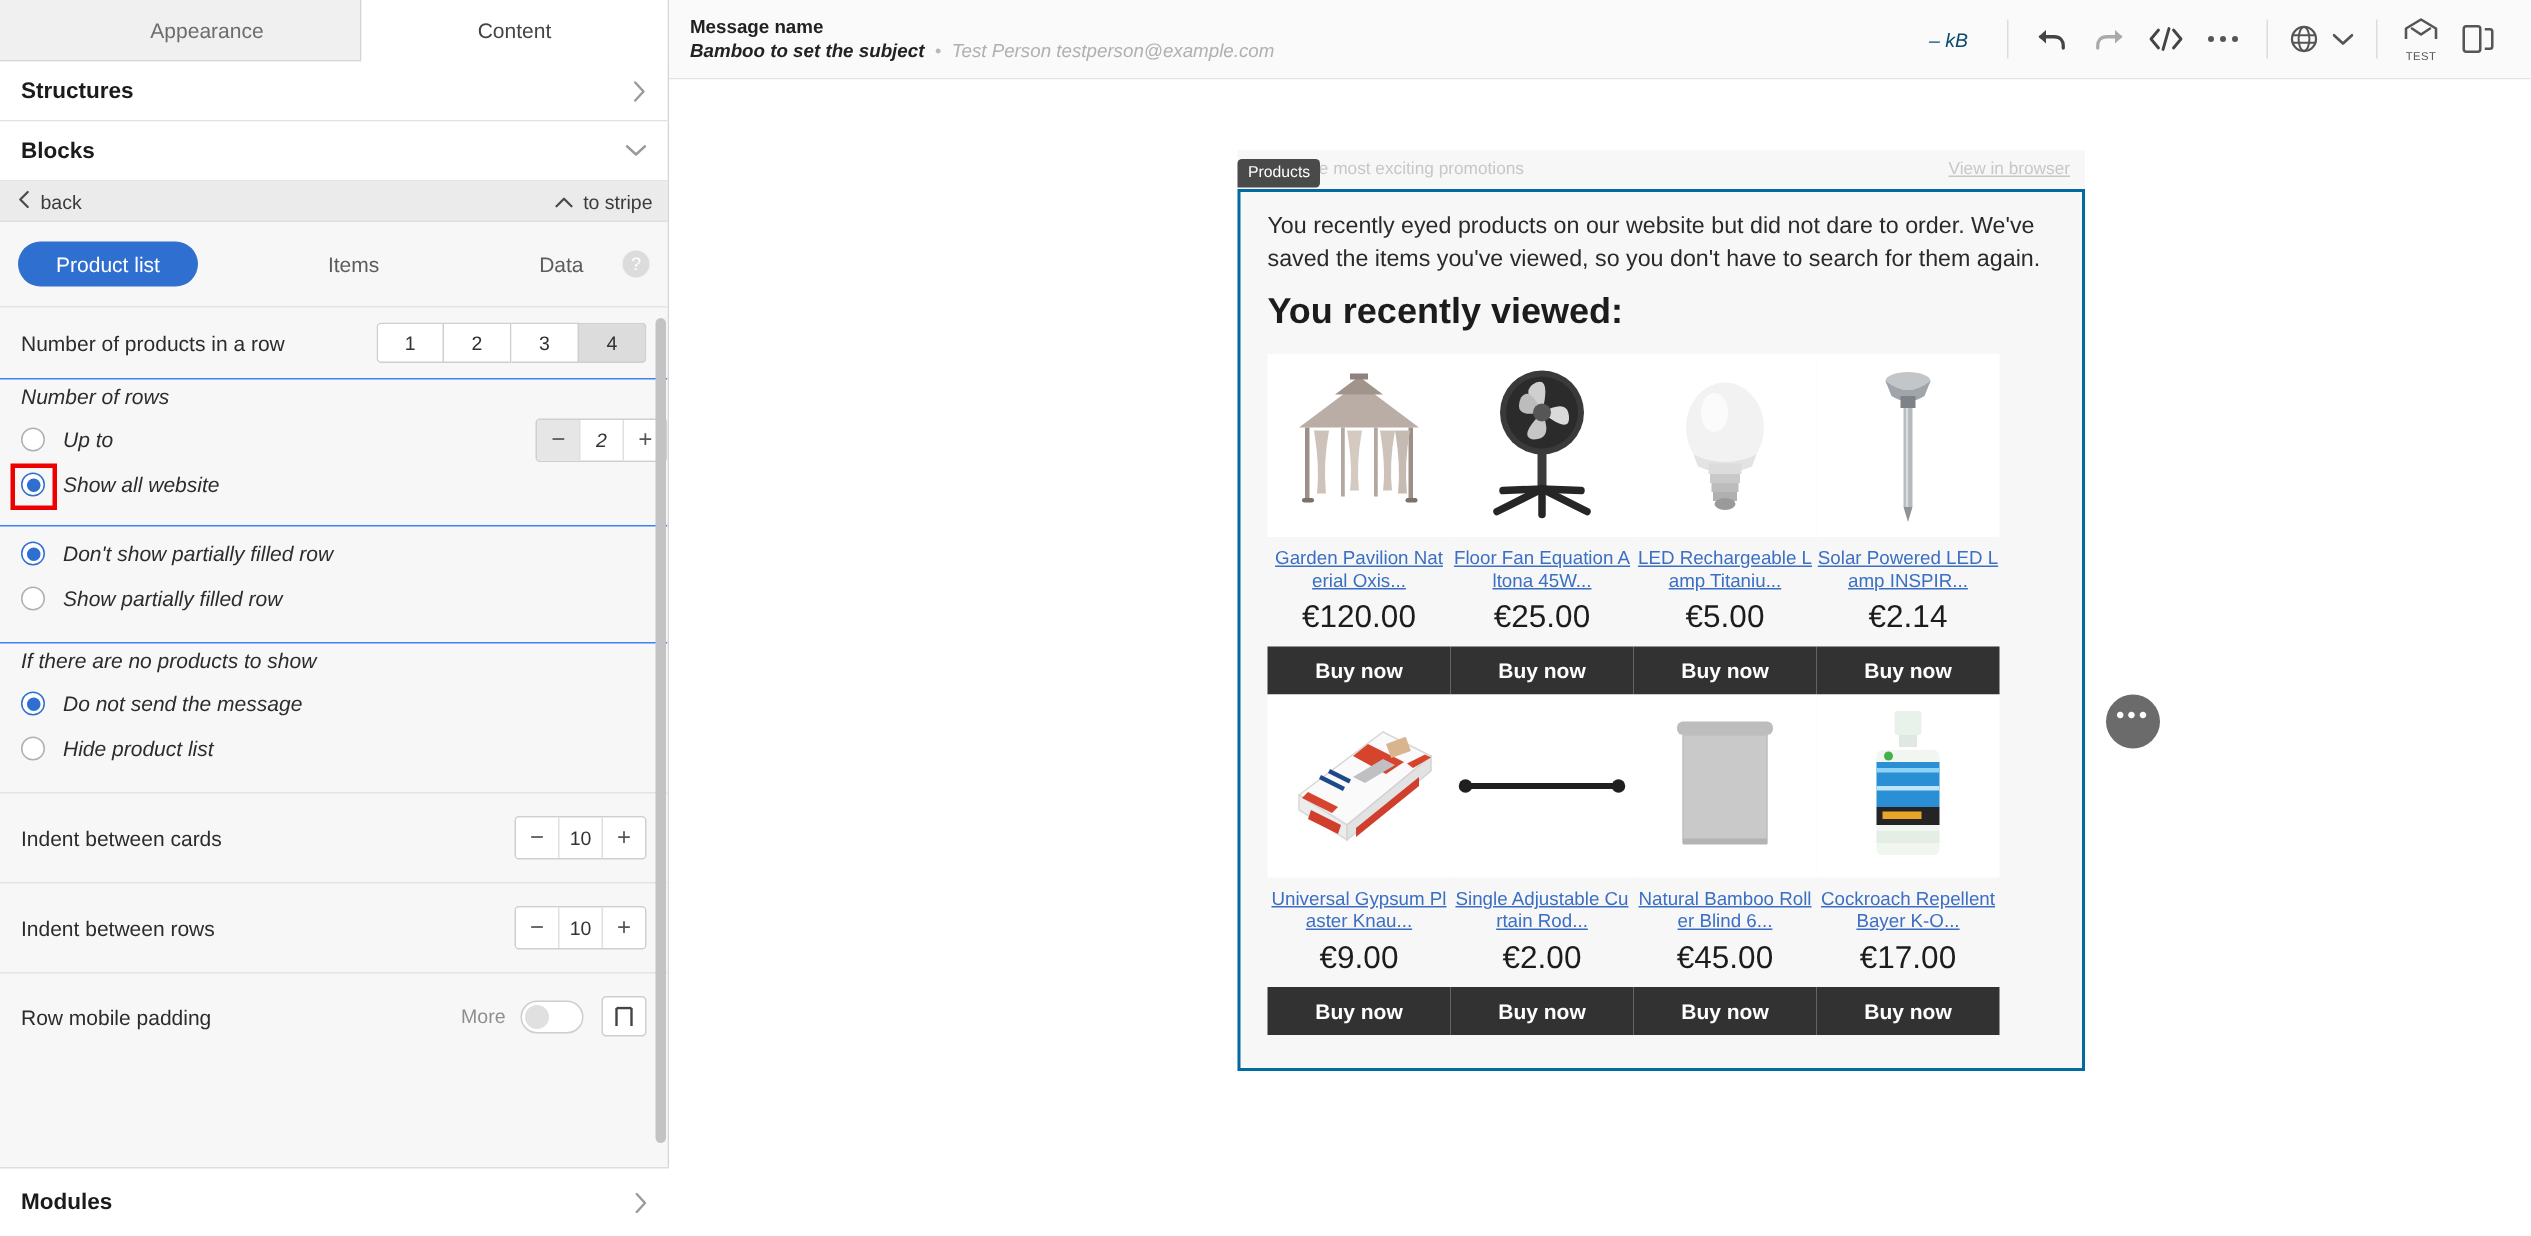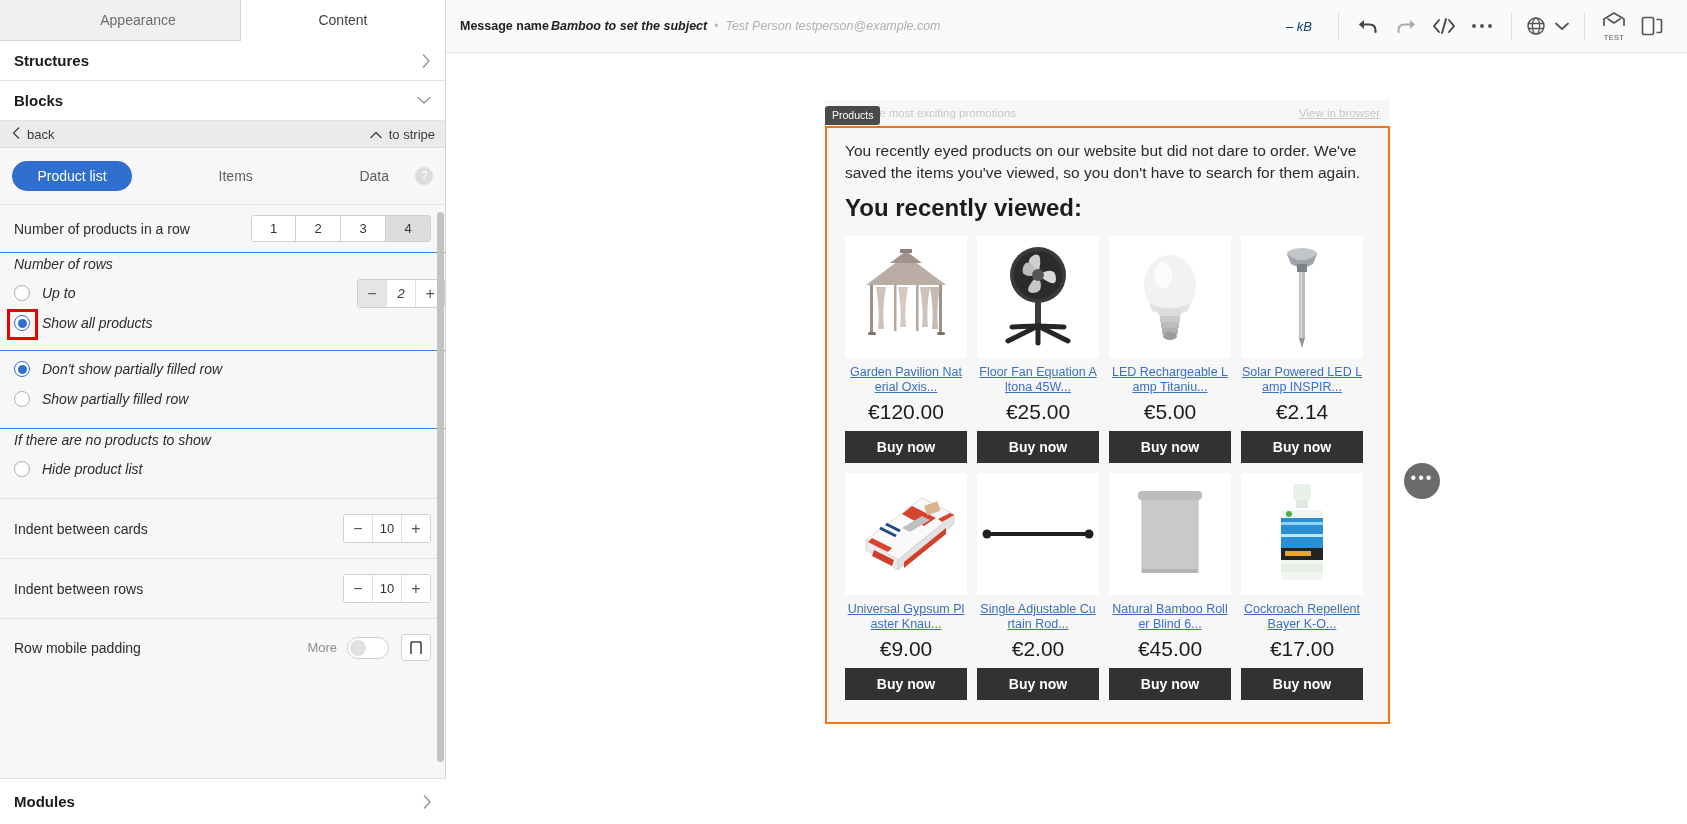--- a/index.html
+++ b/index.html
@@ -153,21 +153,21 @@
     z-index: 6; cursor: pointer;
   }
 
   
   .right { flex: 1; height: 824px; position: relative; display: flex; flex-direction: column; background:#fff;}
   .topbar {
     height: 53px; flex: 0 0 53px; background: #fafafa;
     border-bottom: 1px solid #e3e3e3;
     display: flex; align-items: center; padding: 0 16px 0 14px;
   }
-  .msg-meta { display: flex; flex-direction: row; justify-content: center; gap: 2px; }
+  .msg-meta { display: flex; flex-direction: column; justify-content: center; gap: 2px; }
   .msg-name { font-size: 12.5px; font-weight: bold; color: #222; cursor: pointer; }
   .msg-sub { display: flex; align-items: center; gap: 7px; }
   .msg-subject { font-size: 12.5px; font-weight: bold; font-style: italic; color: #222; cursor: pointer; }
   .msg-dot { color: #b9b9b9; font-size: 12px; }
   .msg-sender { font-size: 12.5px; font-style: italic; color: #b0b0b0; cursor: pointer; }
   .tb-spacer { flex: 1; }
   .kb { font-size: 13px; font-style: italic; color: #0c4a6e; margin-right: 16px; }
   .vsep { width: 1px; height: 26px; background: #dcdcdc; margin: 0 10px; }
   .tbicon {
     width: 38px; height: 38px; display: flex; align-items: center; justify-content: center;
@@ -192,26 +192,26 @@
   }
   .preheader { color: #c7c7c7; font-size: 11.5px; padding-left: 8px; }
   .view-browser { color: #c7c7c7; font-size: 11.5px; text-decoration: underline; cursor: pointer; }
   .products-badge {
     position: absolute; left: 0; top: 6px;
     background: #4a4a4a; color: #ffffff; font-size: 10.5px;
     padding: 3px 7px 4px; border-radius: 3px 3px 3px 0; cursor: pointer; z-index: 3;
   }
 
   .email-body {
-    border: 2px solid #f97316; background: #f7f7f7; padding: 10px 18px 22px;
+    border: 2px solid #0369a1; background: #f7f7f7; padding: 10px 18px 22px;
   }
   .intro { font-size: 15.5px; color: #2a2a2a; line-height: 22px; margin: 2px 0 10px; }
   .headline { font-size: 24px; font-weight: bold; color: #1c1c1c; margin: 8px 0 14px; }
 
-  .grid { display: flex; flex-wrap: wrap; gap: 10px; }
+  .grid { display: flex; flex-wrap: wrap; }
   .card { width: 122px; display: flex; flex-direction: column; }
   .card-img {
     width: 122px; height: 122px; background: #ffffff;
     display: flex; align-items: center; justify-content: center; overflow: hidden;
   }
   .card-img svg { display: block; }
   .card-title {
     font-size: 12.5px; line-height: 15px; color: #3b6fc4; text-decoration: underline;
     text-align: center; margin-top: 7px; cursor: pointer; word-break: break-all;
   }
@@ -325,21 +325,21 @@
 
           <div class="radio-line">
             <div class="radio"></div>
             <div class="radio-label">Up to</div>
           </div>
 
           <div class="radio-line">
             <div class="radio on">
               <div class="hl-box"></div>
             </div>
-            <div class="radio-label">Show all products</div>
+            <div class="radio-label">Show all website</div>
           </div>
 
           <div class="stepper stepper-abs">
             <div class="btn minus">−</div>
             <div class="val">2</div>
             <div class="btn">+</div>
           </div>
         </div>
 
         <div class="block">
@@ -348,20 +348,24 @@
             <div class="radio-label">Don't show partially filled row</div>
           </div>
           <div class="radio-line">
             <div class="radio"></div>
             <div class="radio-label">Show partially filled row</div>
           </div>
         </div>
 
         <div class="block">
           <div class="block-title">If there are no products to show</div>
+          <div class="radio-line">
+            <div class="radio on"></div>
+            <div class="radio-label">Do not send the message</div>
+          </div>
           <div class="radio-line">
             <div class="radio"></div>
             <div class="radio-label">Hide product list</div>
           </div>
         </div>
 
         <div class="row" style="height:60px">
           <div class="row-label">Indent between cards</div>
           <div class="stepper">
             <div class="btn">−</div>

